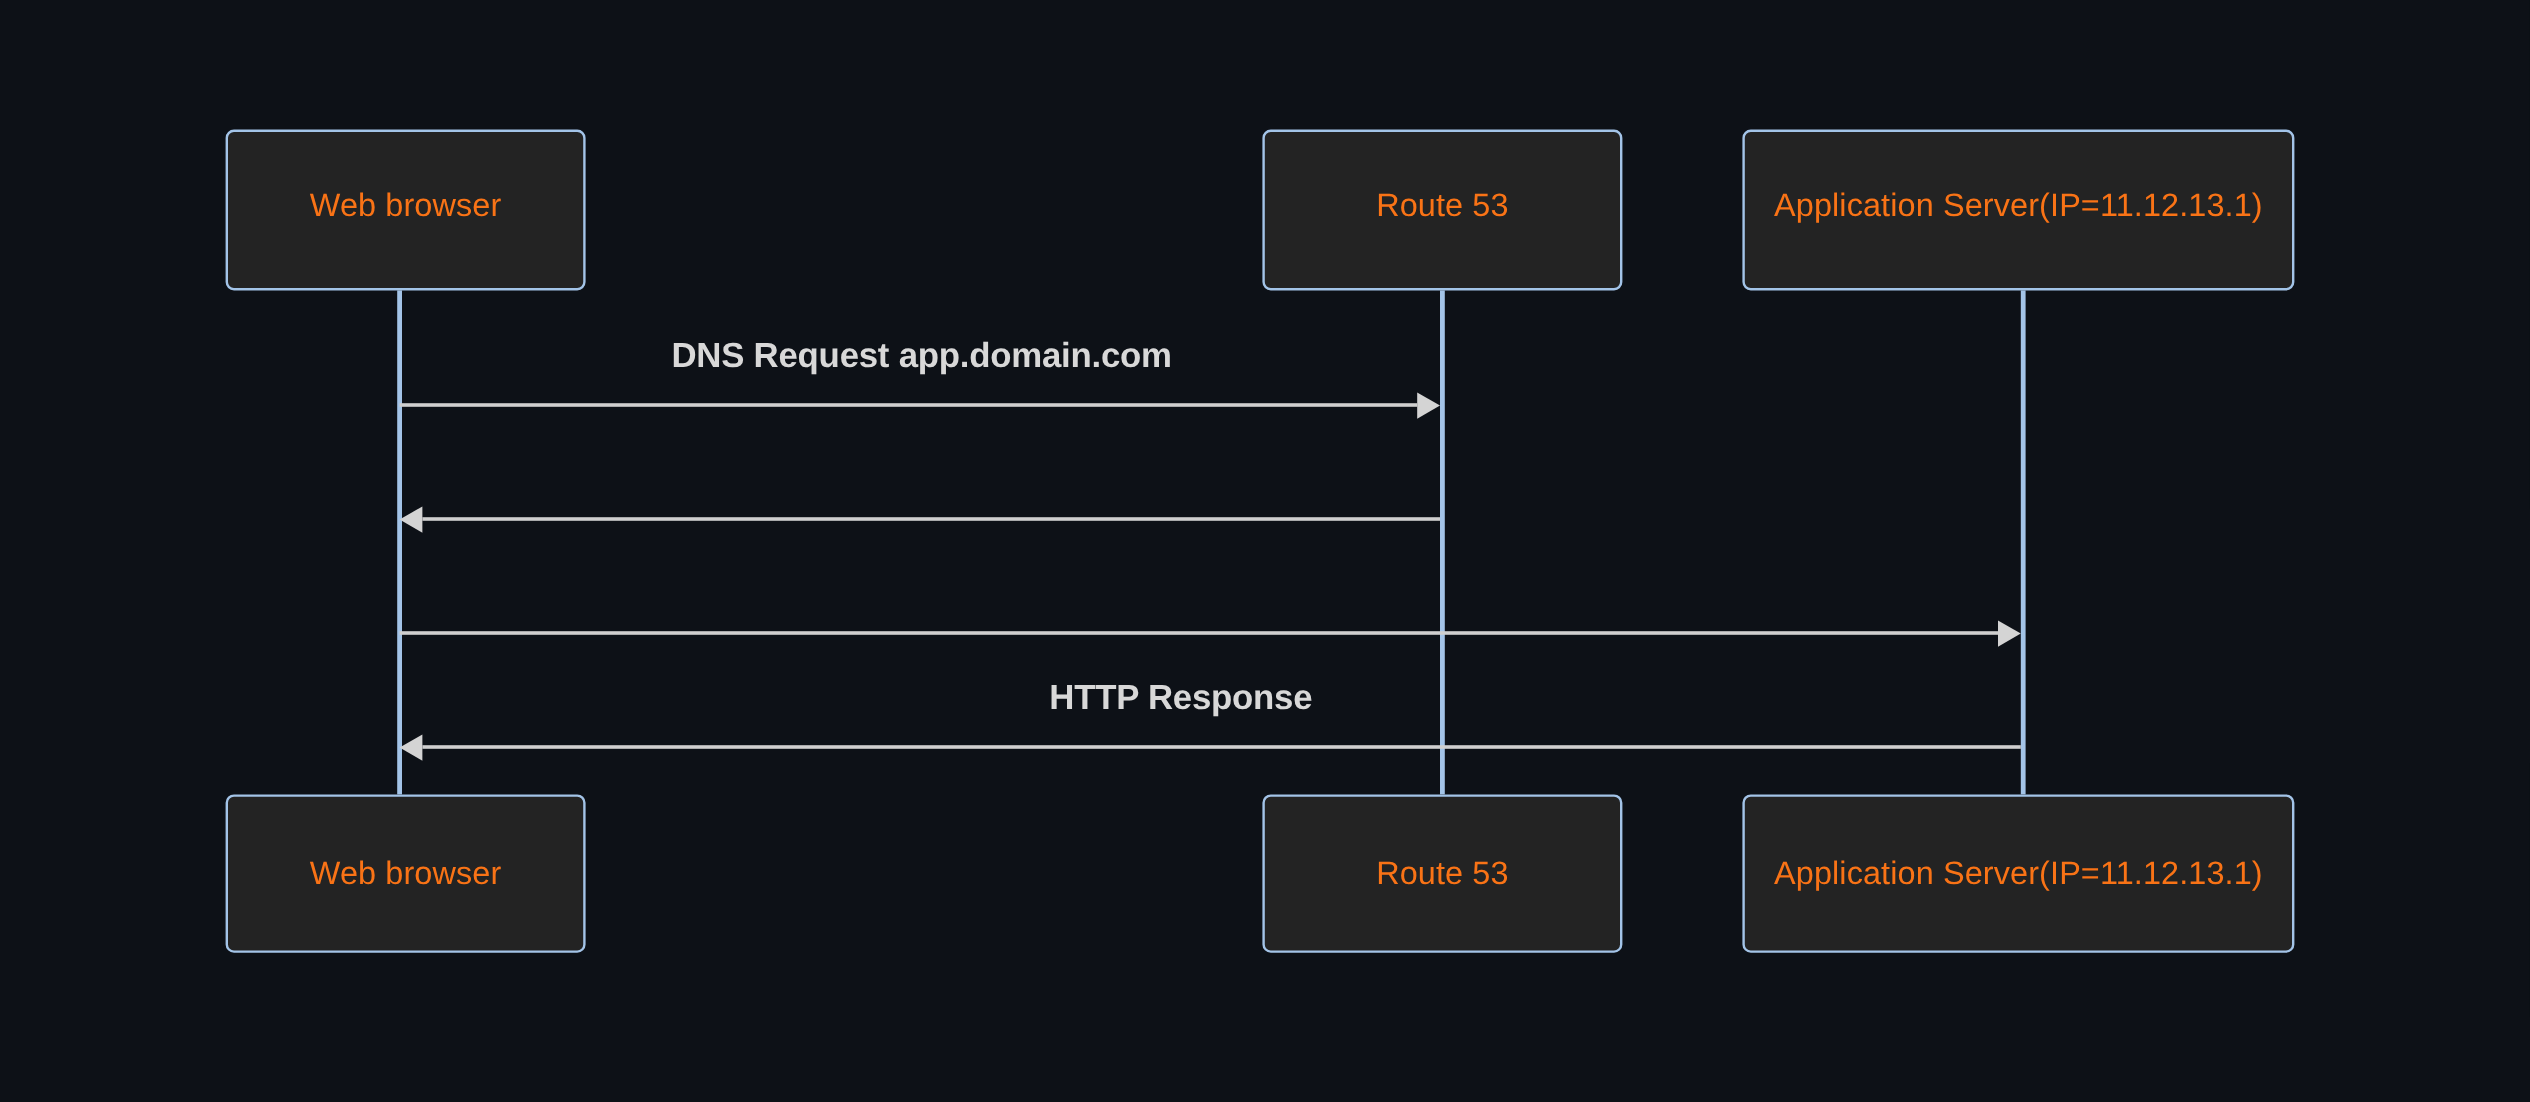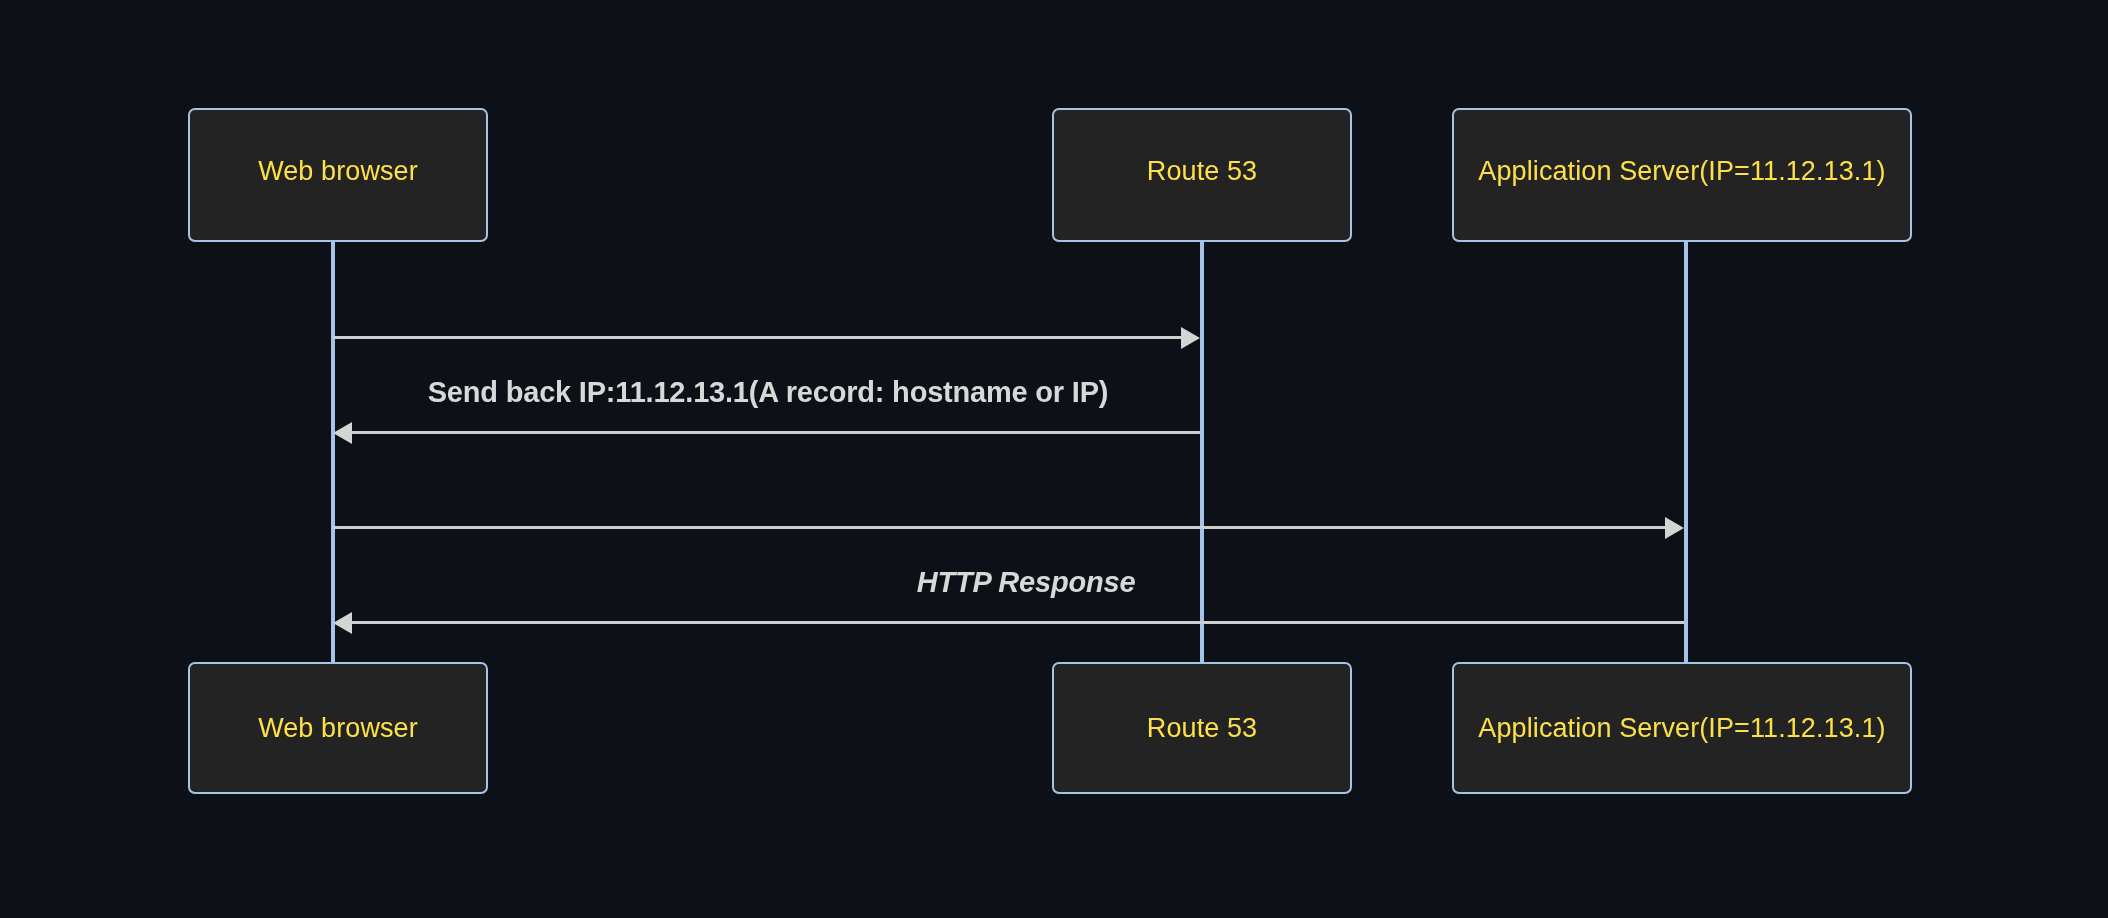--- a/index.html
+++ b/index.html
@@ -30,21 +30,21 @@
     display: flex;
     justify-content: center;
   }
   .participant.top {
     align-items: flex-start;
   }
   .participant.bottom {
     align-items: center;
   }
   .participant-label {
-    color: #fde047;
+    color: #f97316;
     font-family: "Liberation Sans", sans-serif;
     font-size: 27px;
     font-weight: 400;
     letter-spacing: 0.1px;
     white-space: nowrap;
   }
   .participant.top .participant-label {
     padding-top: 46px;
   }
 
@@ -99,31 +99,31 @@
   </div>
 
   <div class="participant top" style="left:1052px; top:108px; width:300px; height:134px;">
     <span class="participant-label">Route 53</span>
   </div>
 
   <div class="participant top" style="left:1452px; top:108px; width:460px; height:134px;">
     <span class="participant-label">Application Server(IP=11.12.13.1)</span>
   </div>
 
+  <div class="msg-label" style="left:768px; top:281px;">DNS Request app.domain.com</div>
   <div class="msg-line" style="left:333px; top:336px; width:848px;"></div>
   <div class="arrowhead right" style="left:1181px; top:327px;"></div>
 
-  <div class="msg-label" style="left:768px; top:376px;">Send back IP:11.12.13.1(A record: hostname or IP)</div>
   <div class="msg-line" style="left:352px; top:431px; width:848px;"></div>
   <div class="arrowhead left" style="left:333px; top:422px;"></div>
 
   <div class="msg-line" style="left:333px; top:526px; width:1332px;"></div>
   <div class="arrowhead right" style="left:1665px; top:517px;"></div>
 
-  <div class="msg-label" style="left:1026px; top:566px;font-style:italic;">HTTP Response</div>
+  <div class="msg-label" style="left:984px; top:566px;">HTTP Response</div>
   <div class="msg-line" style="left:352px; top:621px; width:1332px;"></div>
   <div class="arrowhead left" style="left:333px; top:612px;"></div>
 
   <div class="participant bottom" style="left:188px; top:662px; width:300px; height:132px;">
     <span class="participant-label">Web browser</span>
   </div>
 
   <div class="participant bottom" style="left:1052px; top:662px; width:300px; height:132px;">
     <span class="participant-label">Route 53</span>
   </div>

